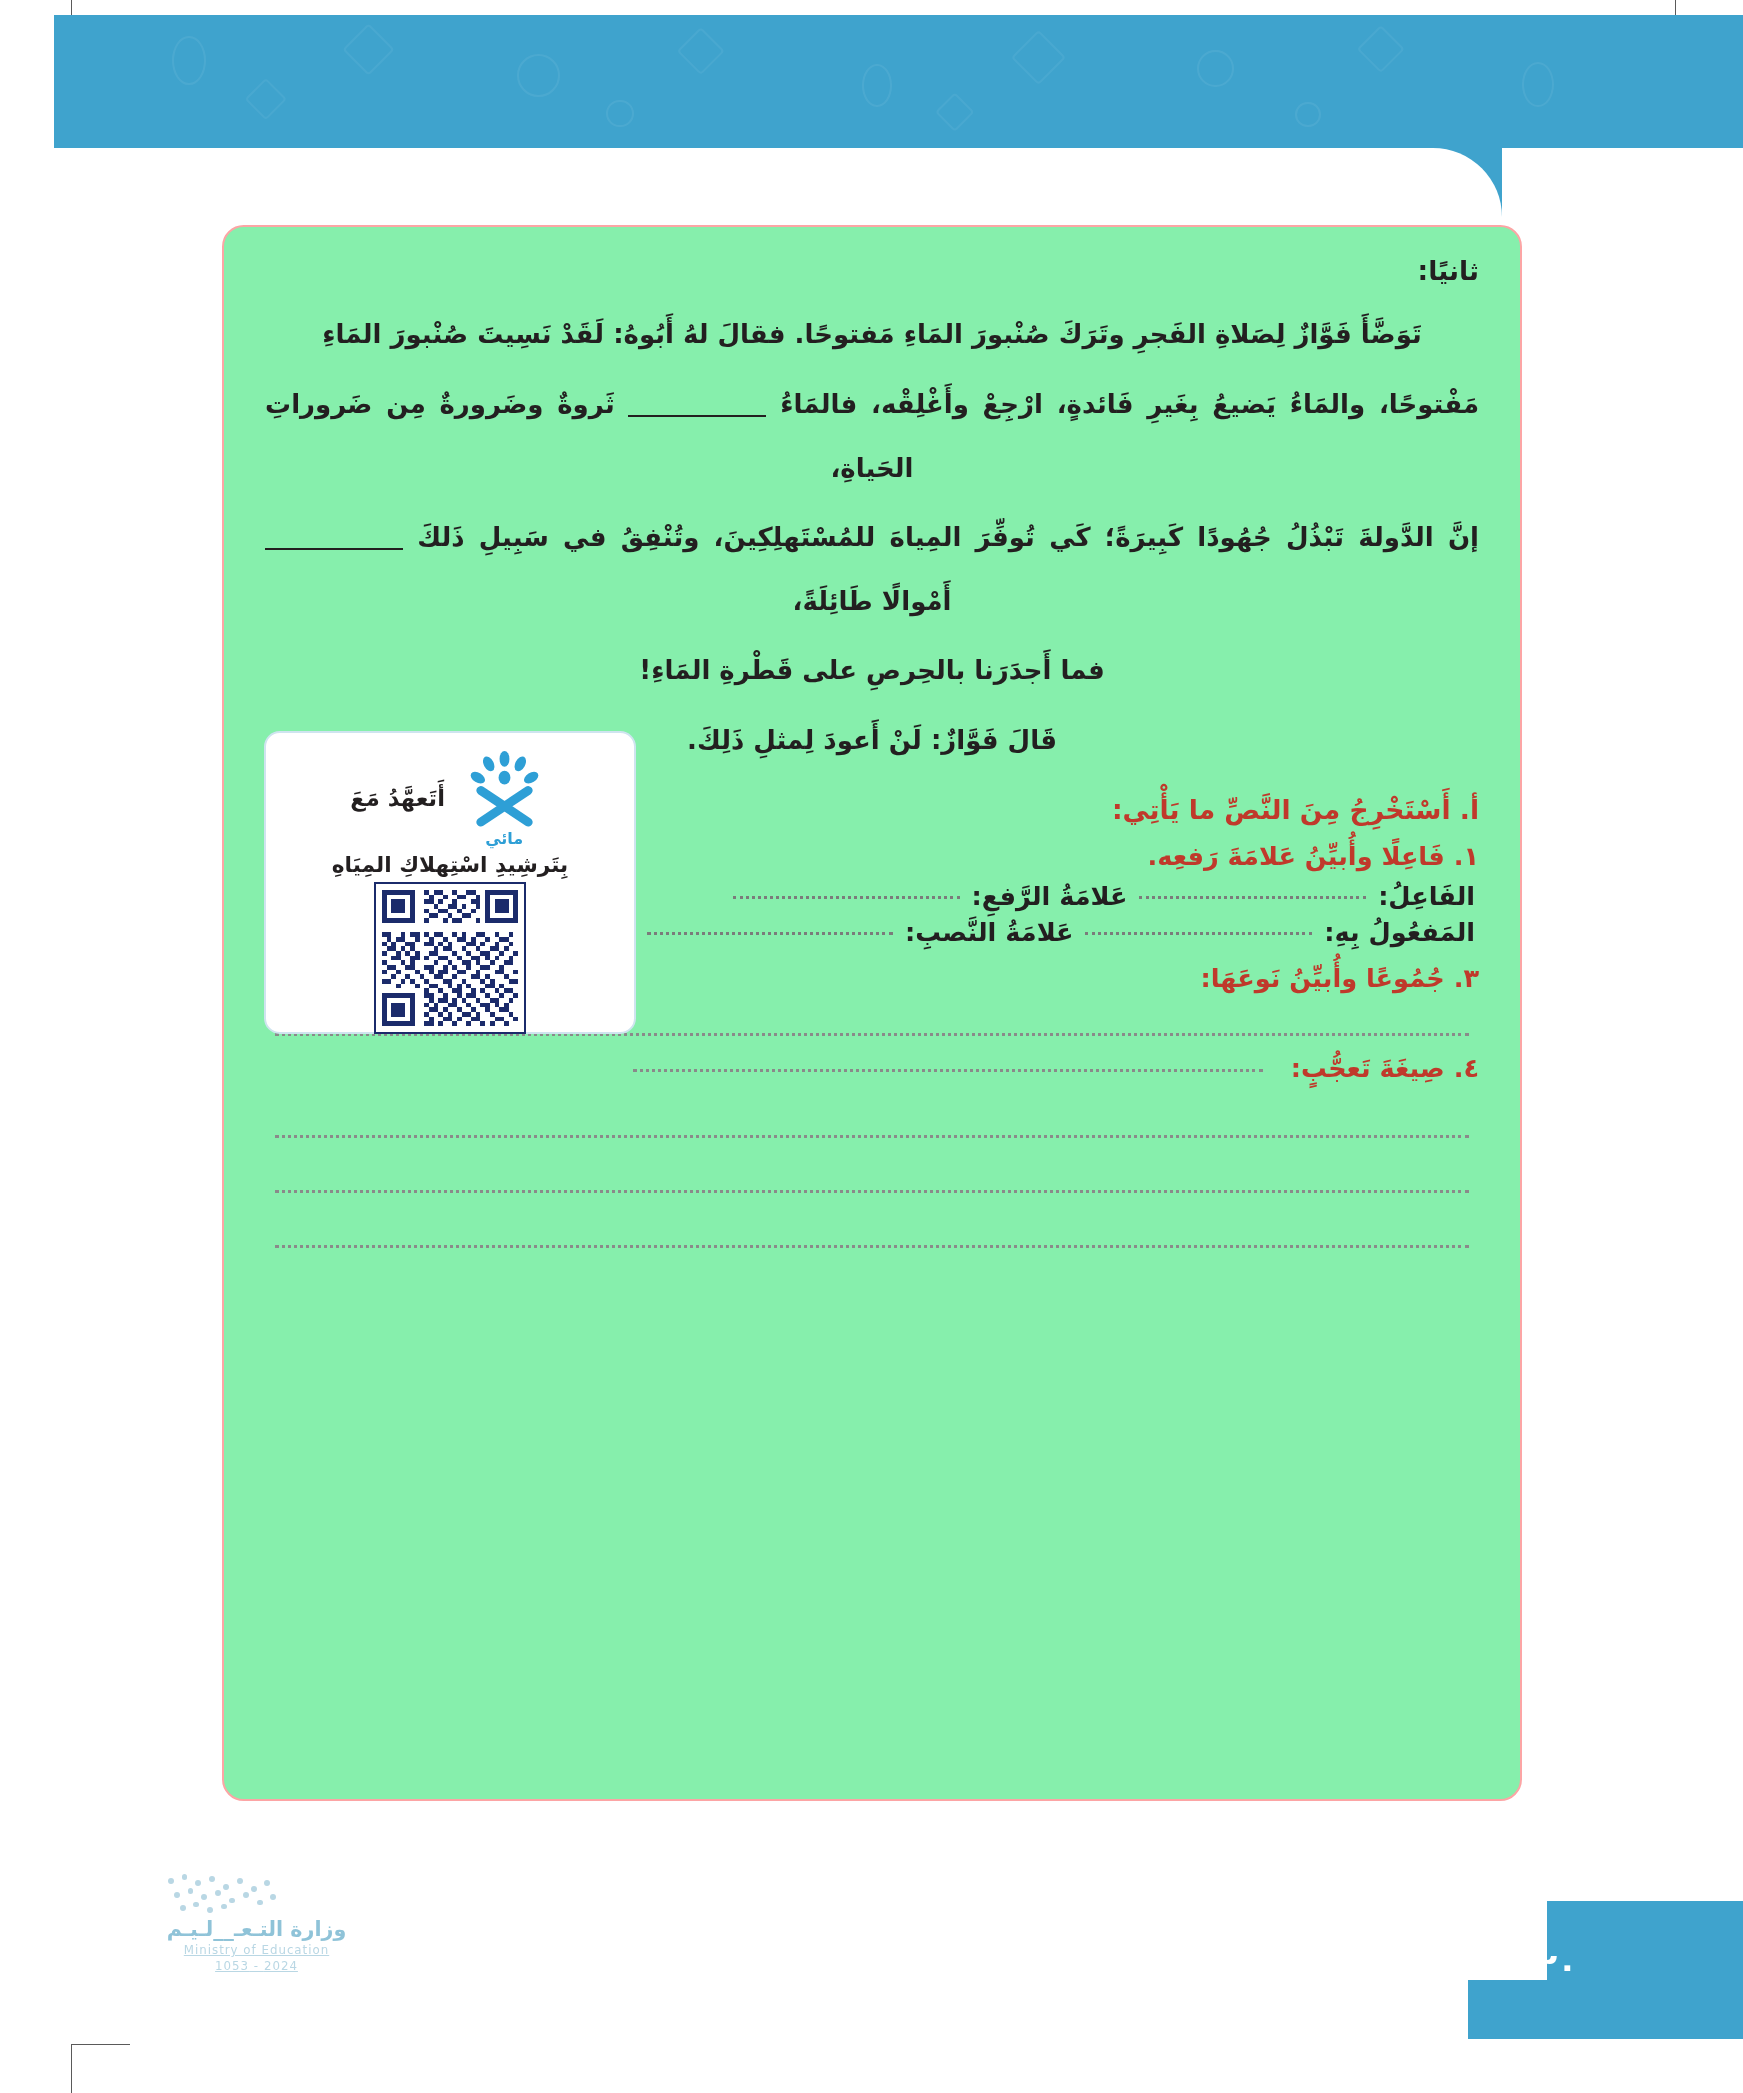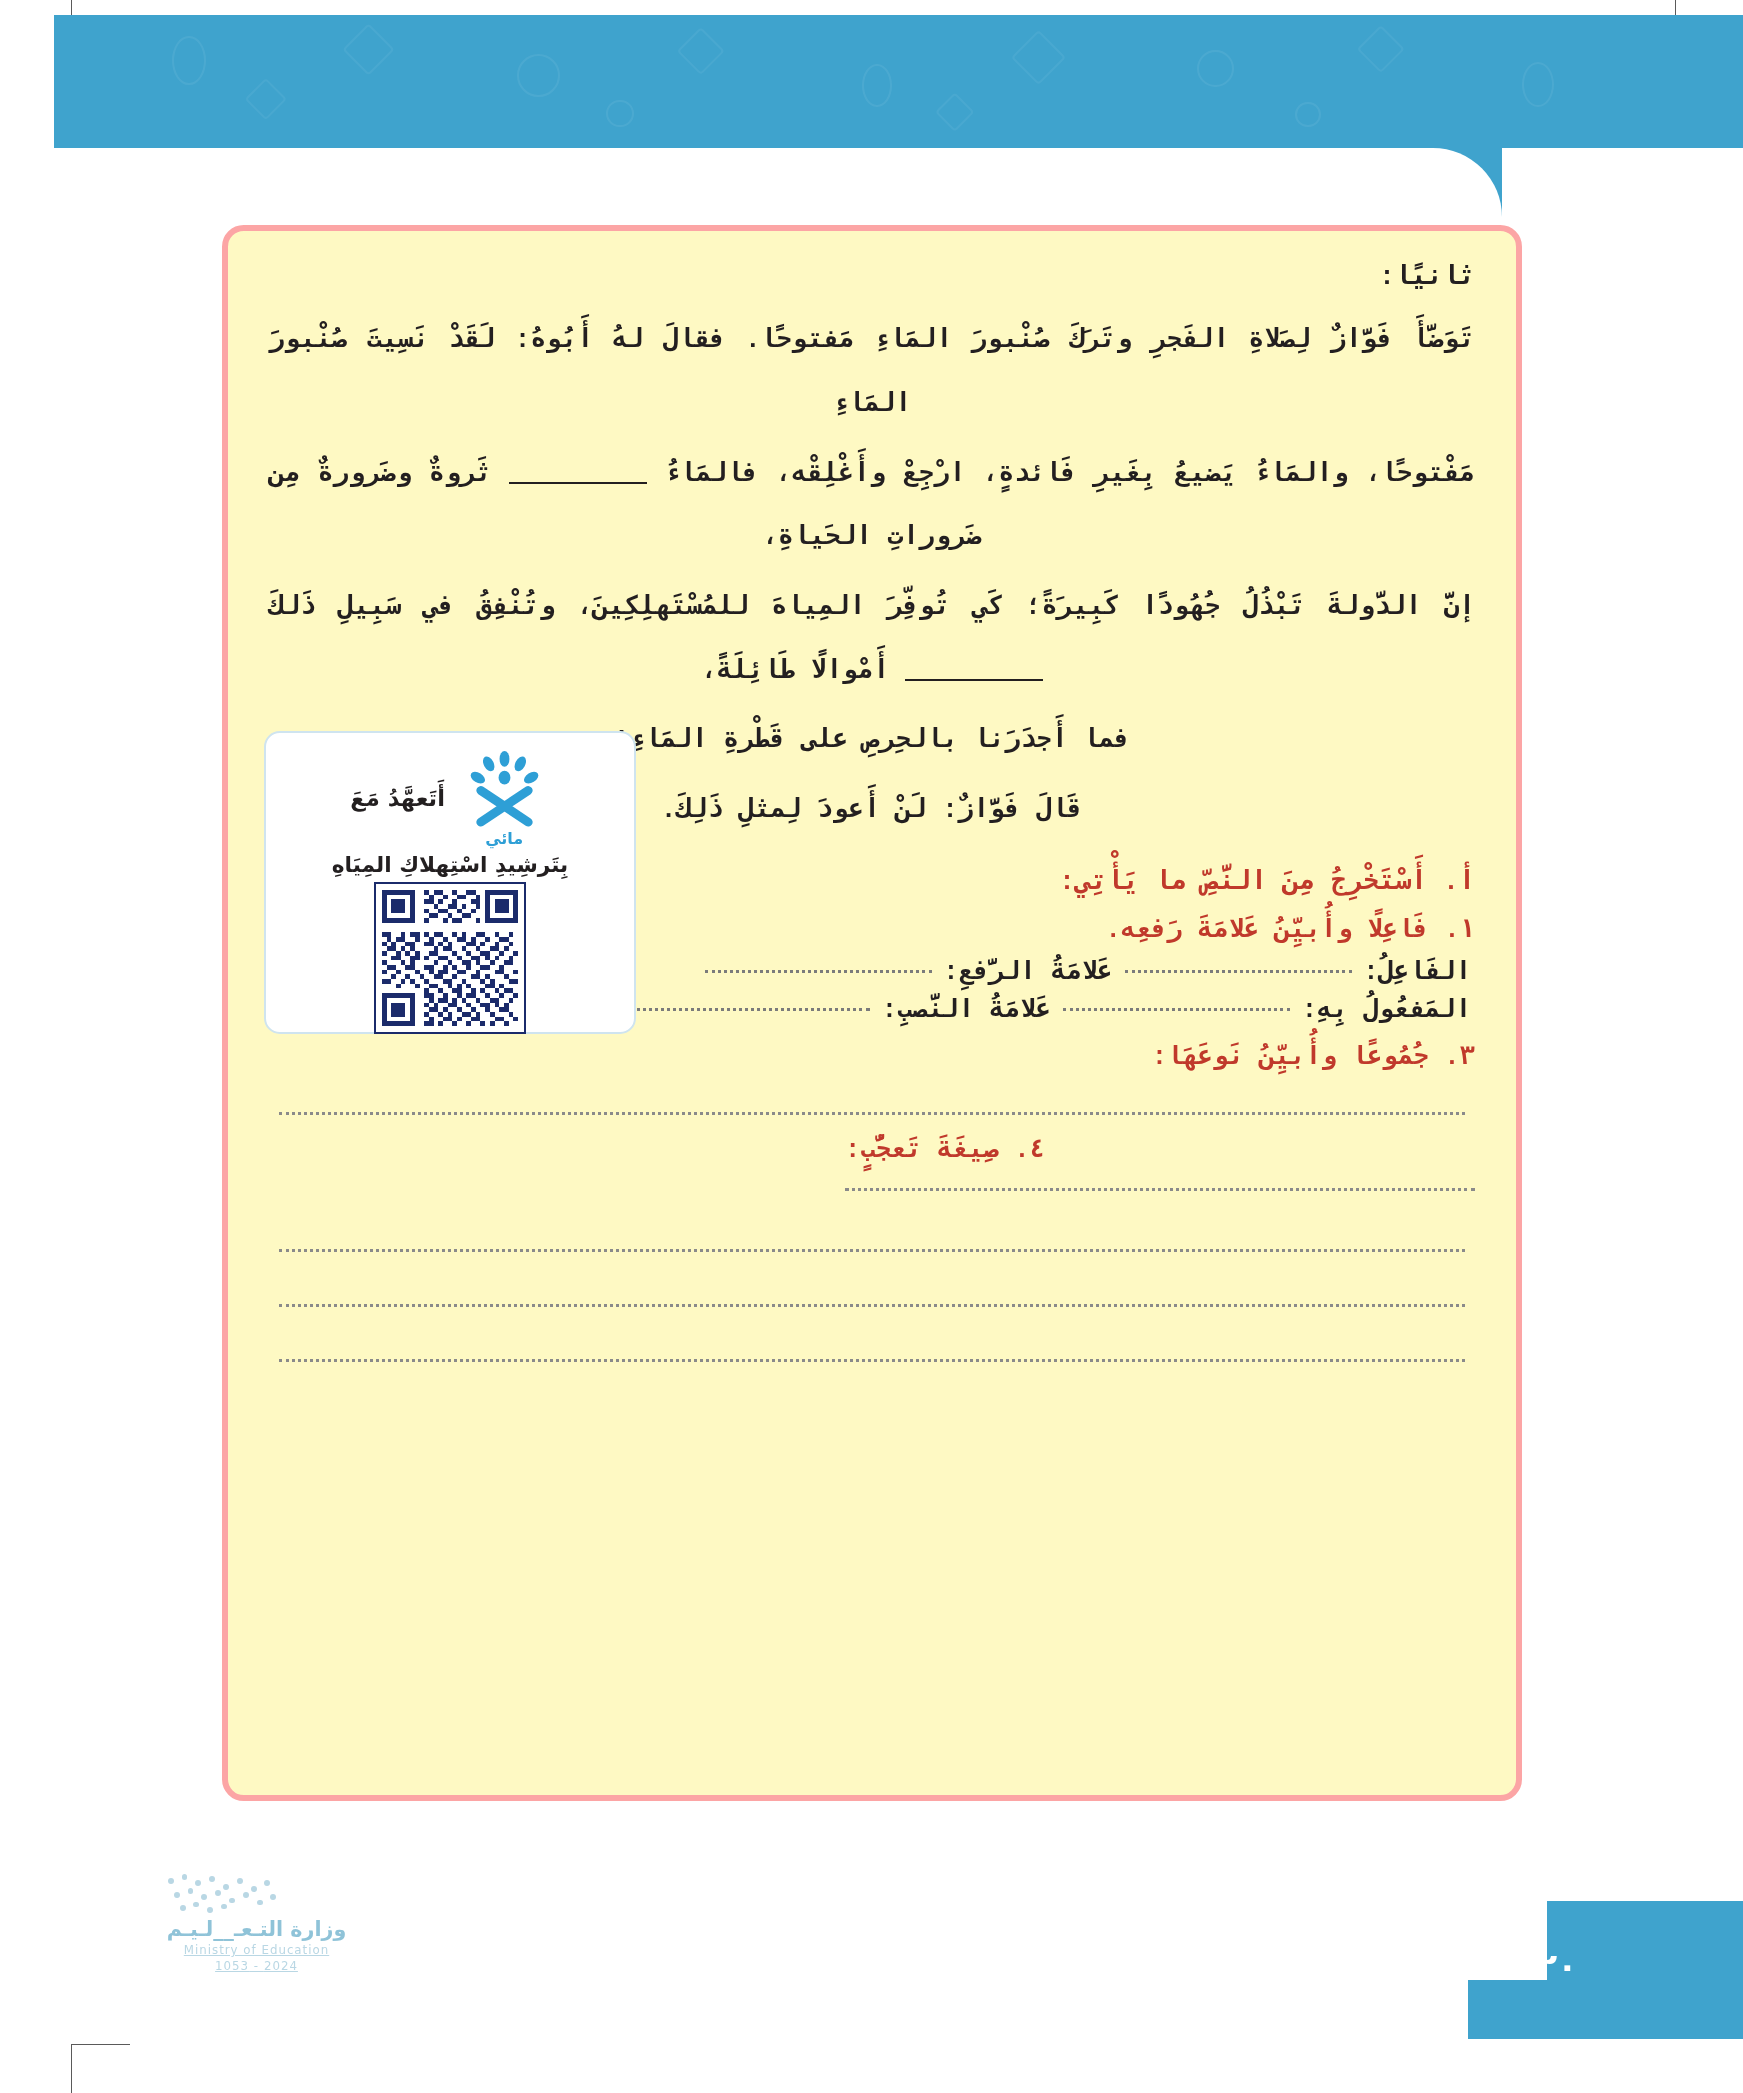--- a/index.html
+++ b/index.html
@@ -73,26 +73,25 @@
     border-radius: 3.9px;
   }
 
   
   .content-card {
     position: absolute;
     left: 222px;
     top: 225px;
     width: 1300px;
     height: 1576px;
-    border: 6px solid #fca5a5;
+    border: 2px solid #fca5a5;
     border-radius: 21.7px;
     box-sizing: border-box;
-    background: #fef9c3;
+    background: #86efac;
     padding: 27.6px 41px 9.9px 41px;
-    font-family: Liberation Mono, monospace;
   }
 
   .label-black {
     color: #231f20;
     font-weight: bold;
     font-size: 26.6px;
     text-align: right;
     margin: 0 0 17.7px 0;
   }
 
@@ -159,21 +158,20 @@
   }
 
   .inline-q-row {
     display: flex;
     align-items: baseline;
     gap: 28px;
     color: #c0392b;
     font-weight: bold;
     font-size: 25.6px;
     margin: 11.8px 0 5.9px 0;
-    flex-direction: column;
   }
   .inline-q-row .dotline { border-bottom-color: #8a8a8a; }
 
   
   .pledge-box {
     position: absolute;
     left: 264px;
     top: 731px;
     width: 372px;
     height: 303px;

